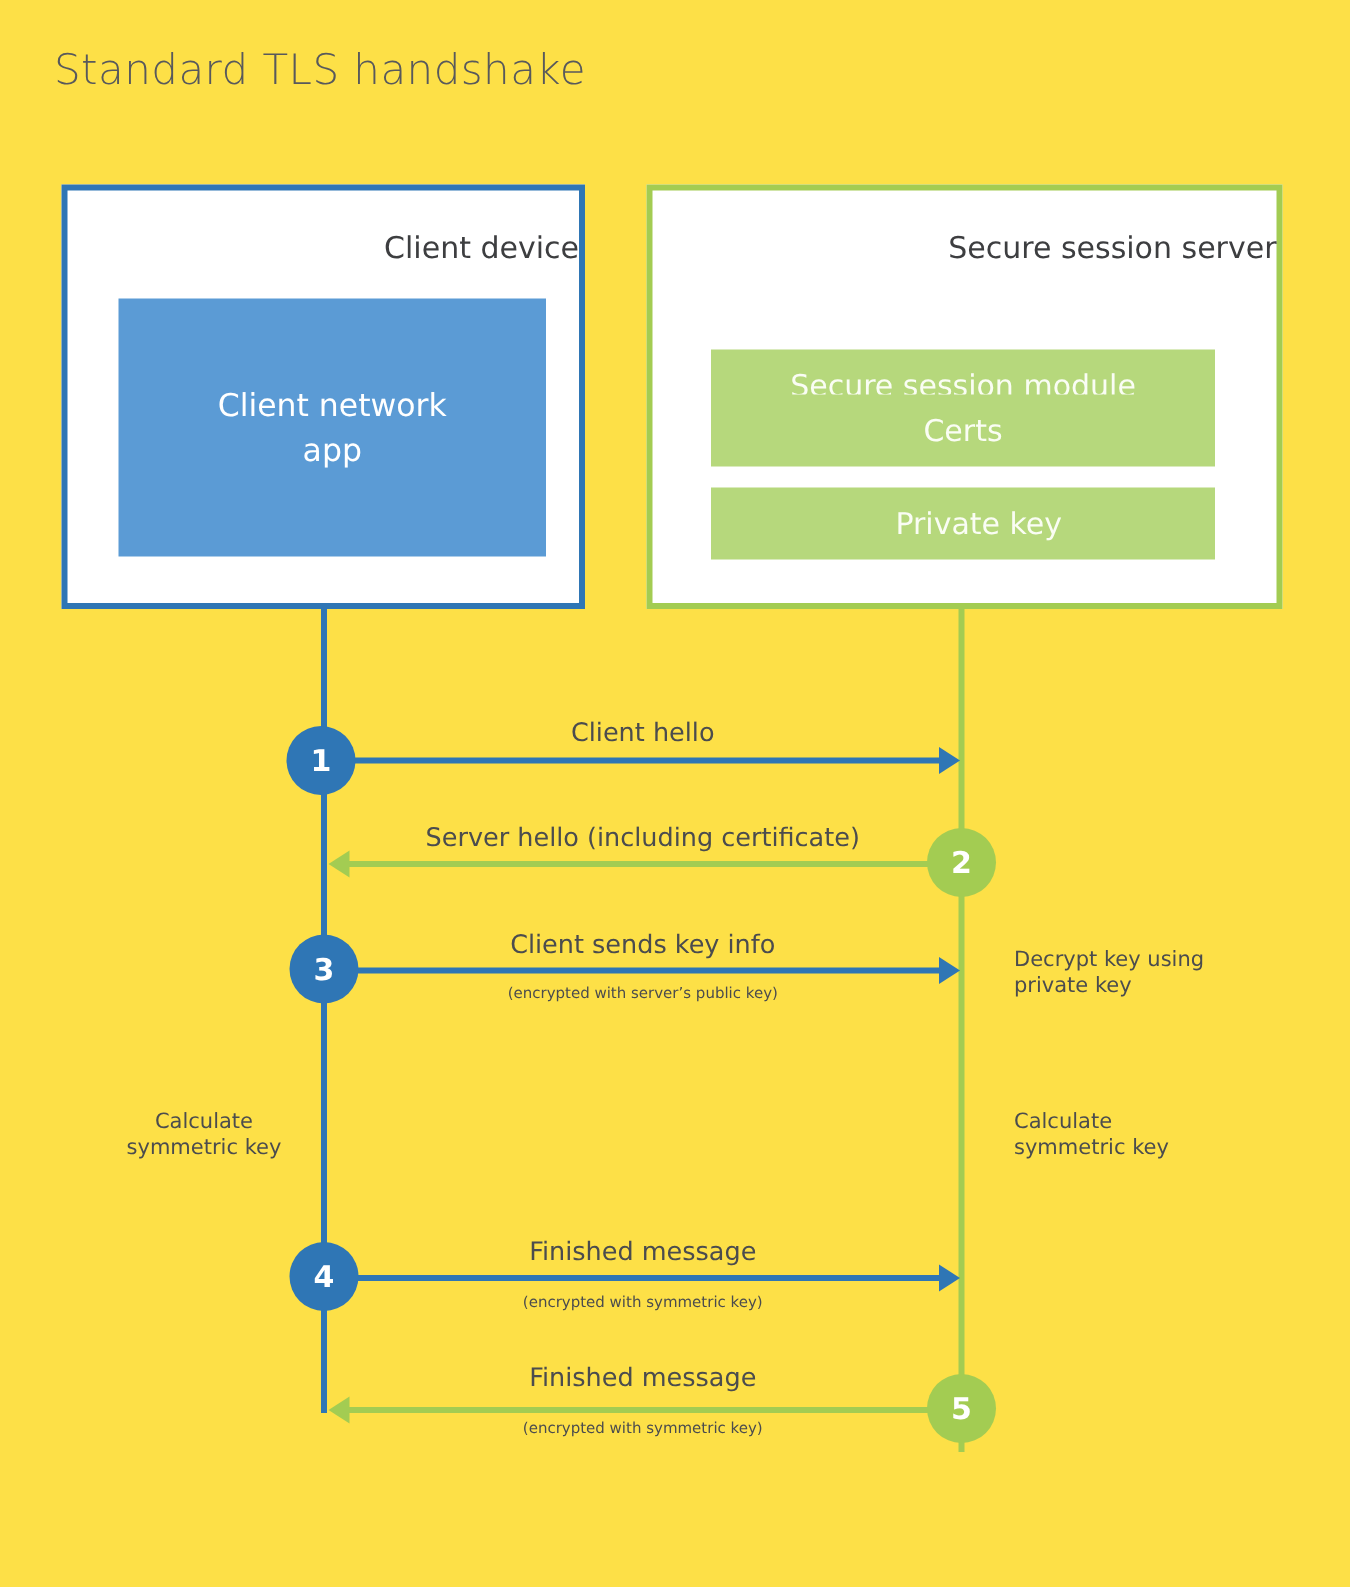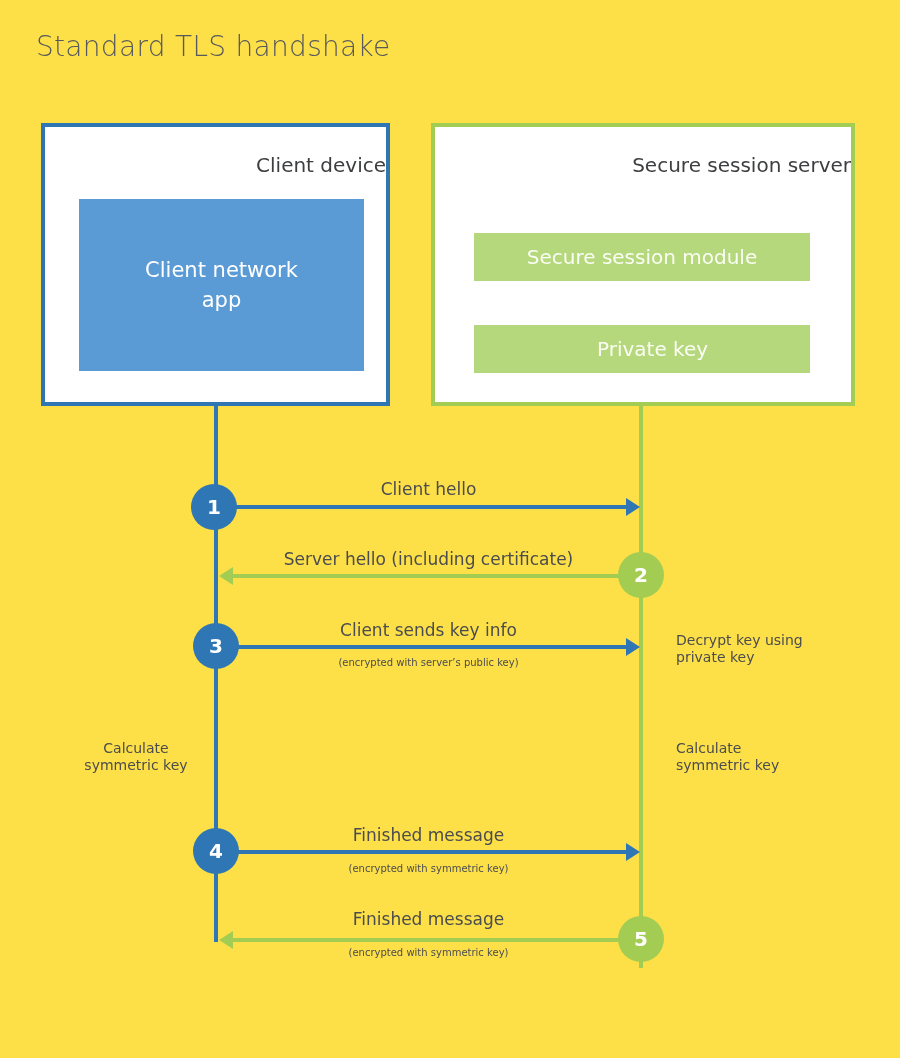--- a/index.html
+++ b/index.html
@@ -144,20 +144,21 @@
     <div class="box-title">Client device</div>
   </div>
   <div class="client-app">
     <span>Client network app</span>
   </div>
 
   <div class="box server-box">
     <div class="box-title">Secure session server</div>
   </div>
   <div class="server-bar bar-0">Secure session module</div>
+  <div class="server-bar bar-1">Certs</div>
   <div class="server-bar bar-2">Private key</div>
 
   <div class="lifeline blue"></div>
   <div class="lifeline green"></div>
 
   <div class="msg-label lbl-1">Client hello</div>
   <div class="arrow blue to-right arrow-1">
       <span class="head"></span>
     </div>
   <div class="step-circle blue circ-1">1</div>

